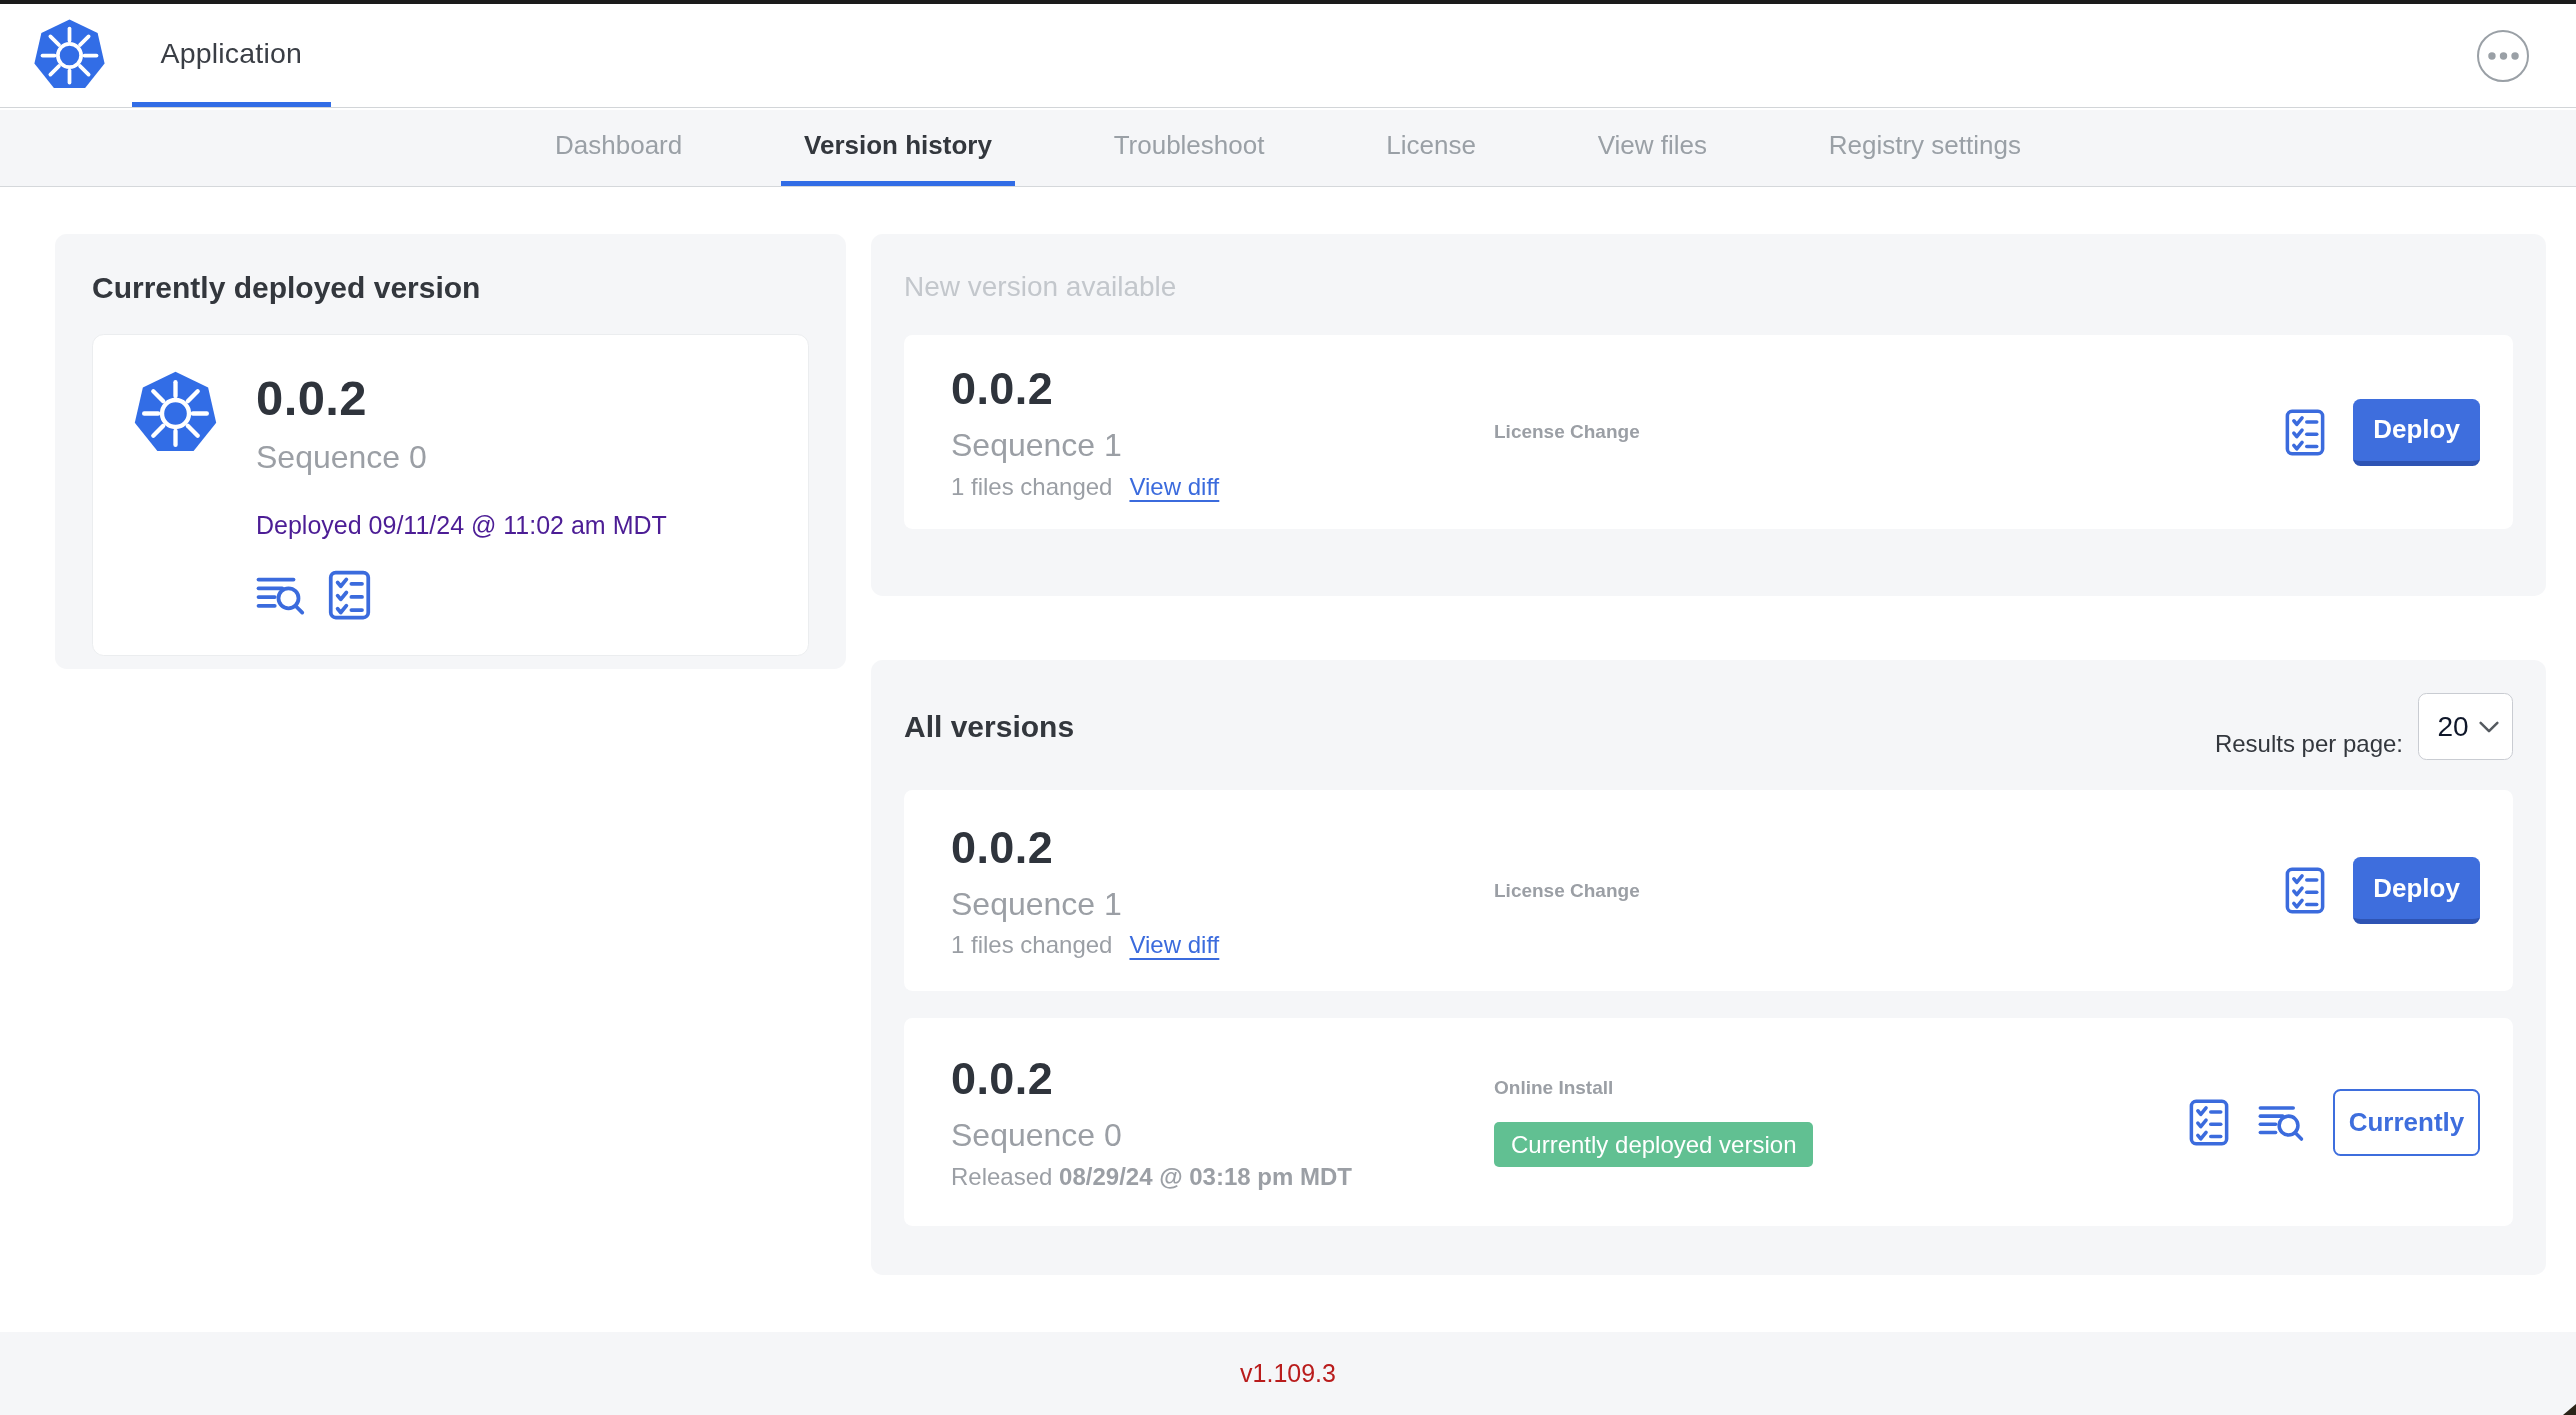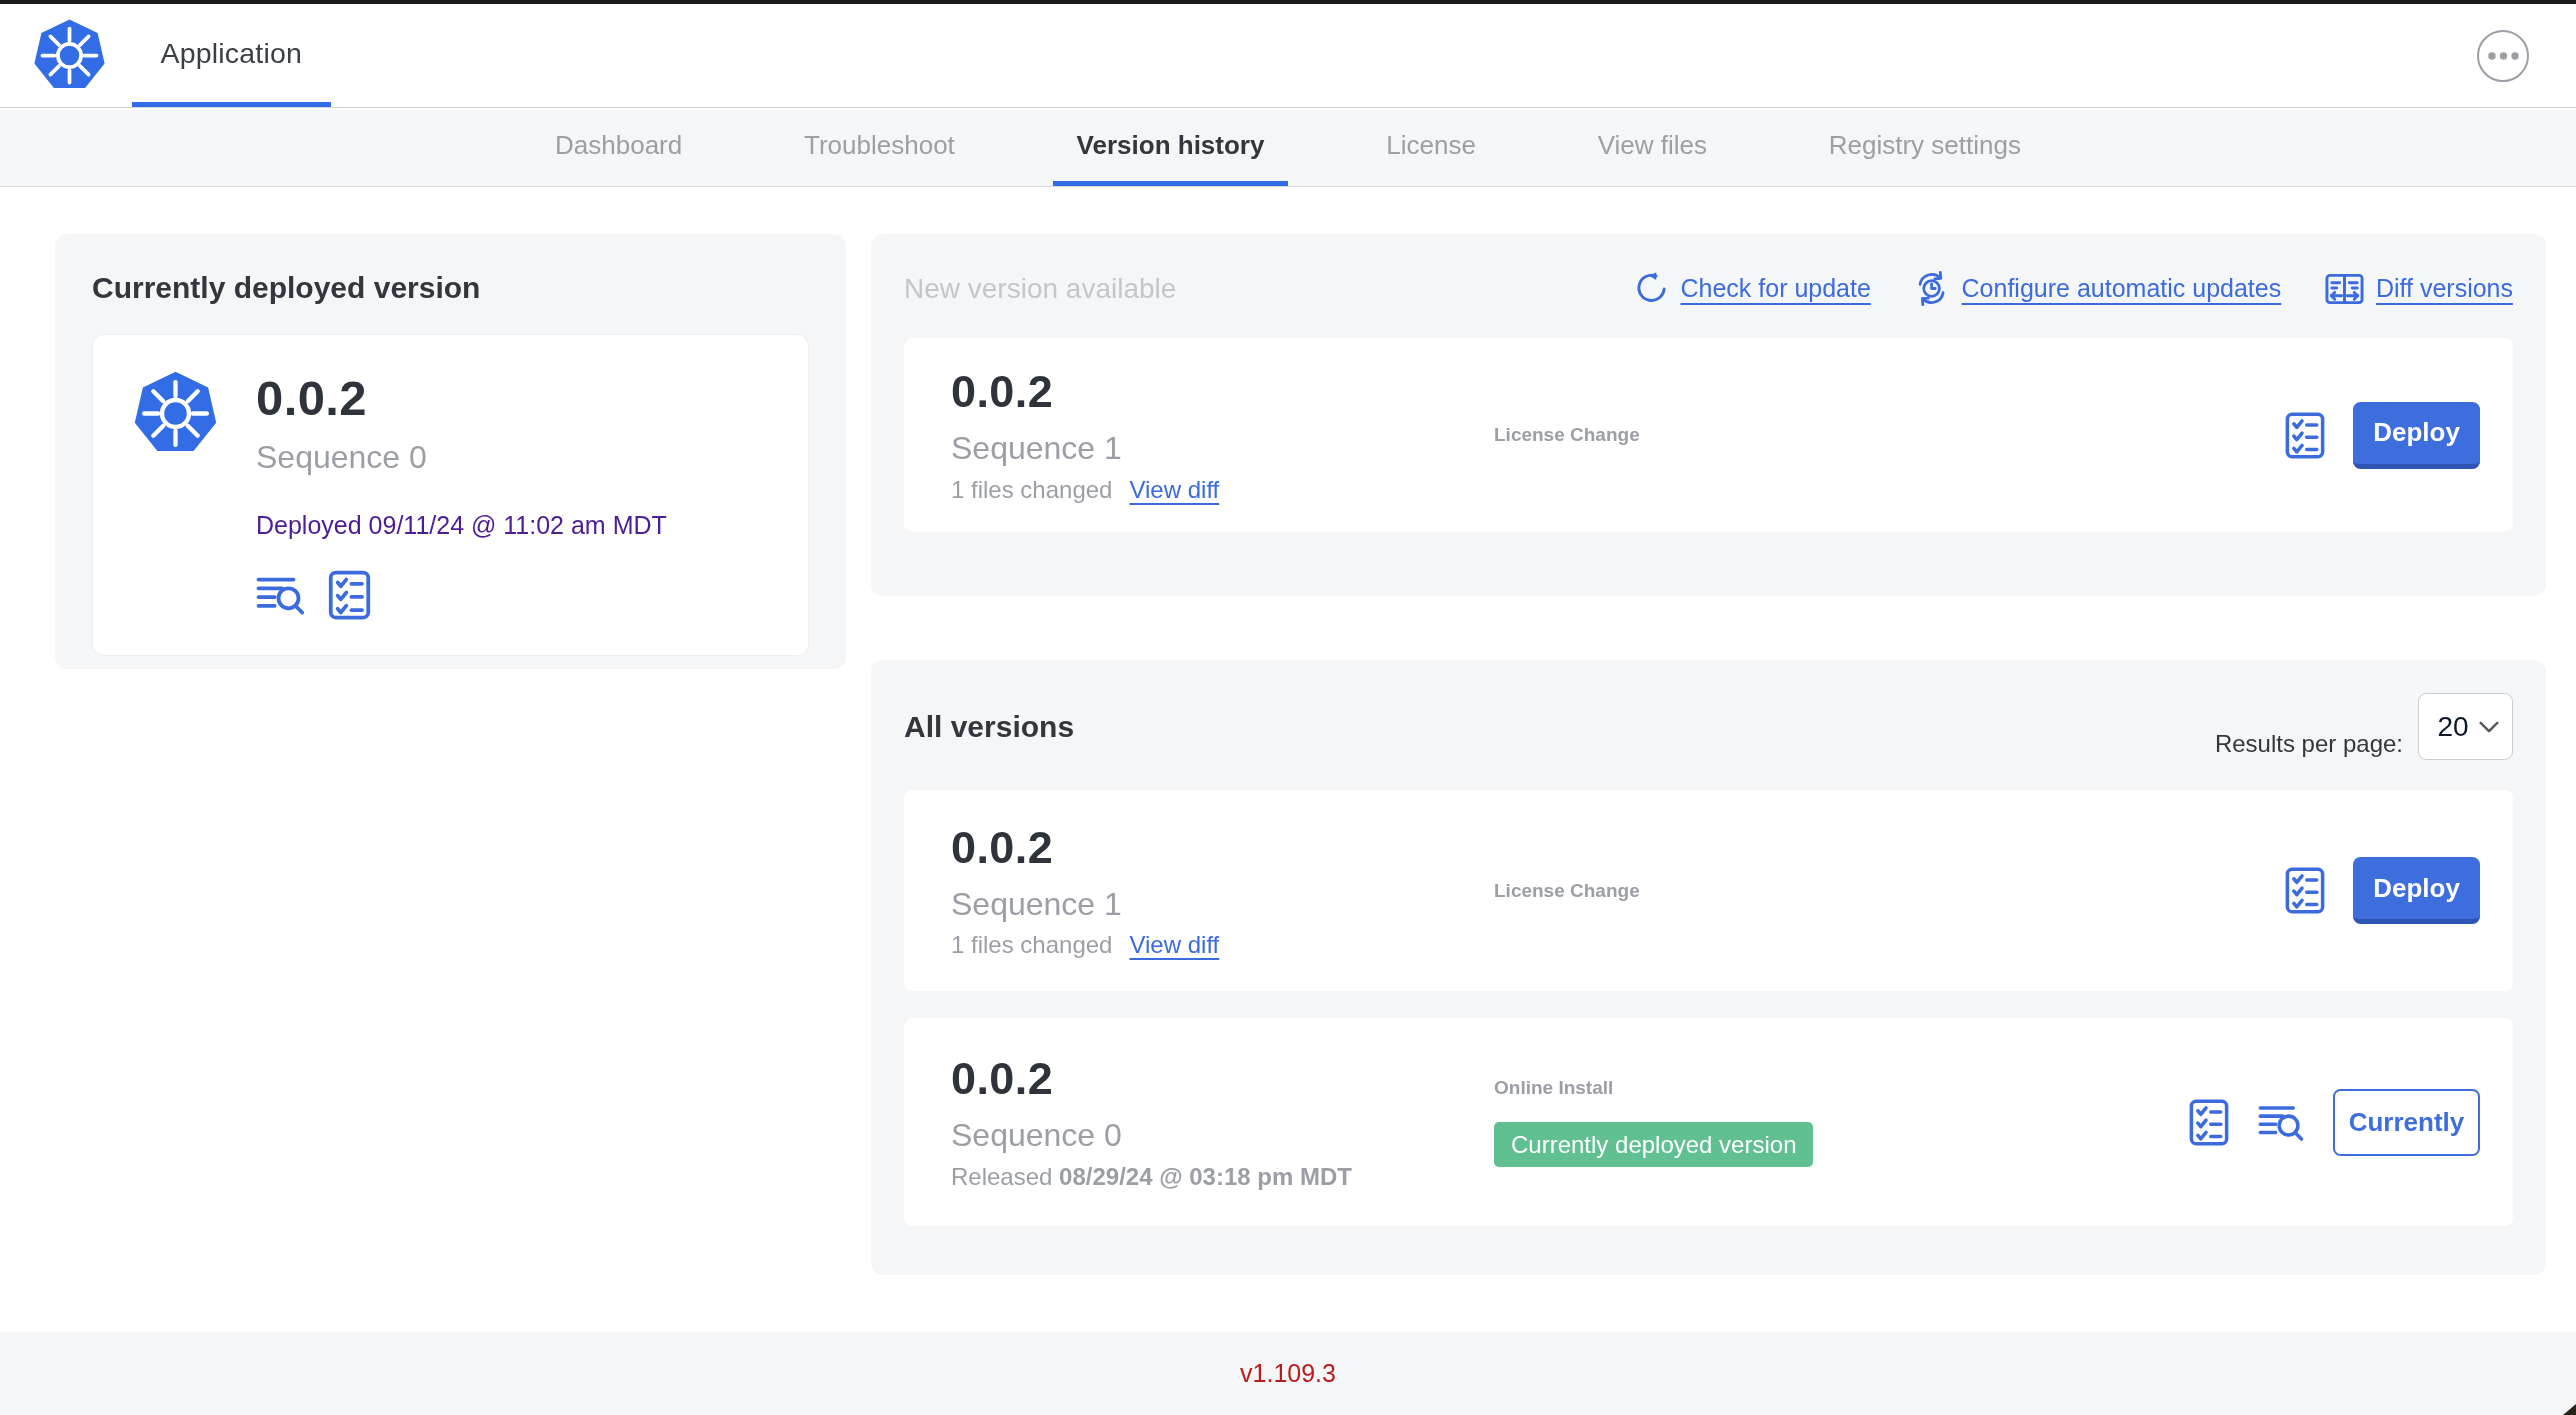--- a/index.html
+++ b/index.html
@@ -185,22 +185,22 @@
       <svg viewBox="0 0 40 12">
         <circle cx="6" cy="6" r="4.5" fill="#9aa0a6"></circle>
         <circle cx="20" cy="6" r="4.5" fill="#9aa0a6"></circle>
         <circle cx="34" cy="6" r="4.5" fill="#9aa0a6"></circle>
       </svg>
     </button>
   </div>
 
   <div class="subnav">
     <div class="tab">Dashboard</div>
+    <div class="tab active">Version history</div>
     <div class="tab">Troubleshoot</div>
-    <div class="tab active">Version history</div>
     <div class="tab">License</div>
     <div class="tab">View files</div>
     <div class="tab">Registry settings</div>
   </div>
 
   <div class="panel panel-left">
     <div class="panel-title">Currently deployed version</div>
     <div class="deployed-card">
       <div class="biglogo">
         <svg viewBox="0 0 100 100">
@@ -223,40 +223,20 @@
               </svg>
           </button>
         </div>
       </div>
     </div>
   </div>
 
   <div class="panel panel-newver">
     <div class="panel-head">
       <div class="panel-title light">New version available</div>
-      <div class="head-links">
-        <a class="hlink">
-          <svg width="35" height="35" viewBox="0 0 36 36">
-              <use href="#icon-refresh"></use>
-            </svg>
-          <span class="lbl">Check for update</span>
-        </a>
-        <a class="hlink">
-          <svg width="35" height="35" viewBox="0 0 38 38">
-              <use href="#icon-autoupdate"></use>
-            </svg>
-          <span class="lbl">Configure automatic updates</span>
-        </a>
-        <a class="hlink">
-          <svg width="39" height="32" viewBox="0 0 40 32">
-              <use href="#icon-diff"></use>
-            </svg>
-          <span class="lbl">Diff versions</span>
-        </a>
-      </div>
     </div>
 
     <div class="vrow card-newver">
       <div class="vinfo">
         <div class="vnum">0.0.2</div>
         <div class="vseq">Sequence 1</div>
         <div class="vfiles">
           <span>1 files changed</span>
           <span class="vlink">View diff</span>
         </div>

